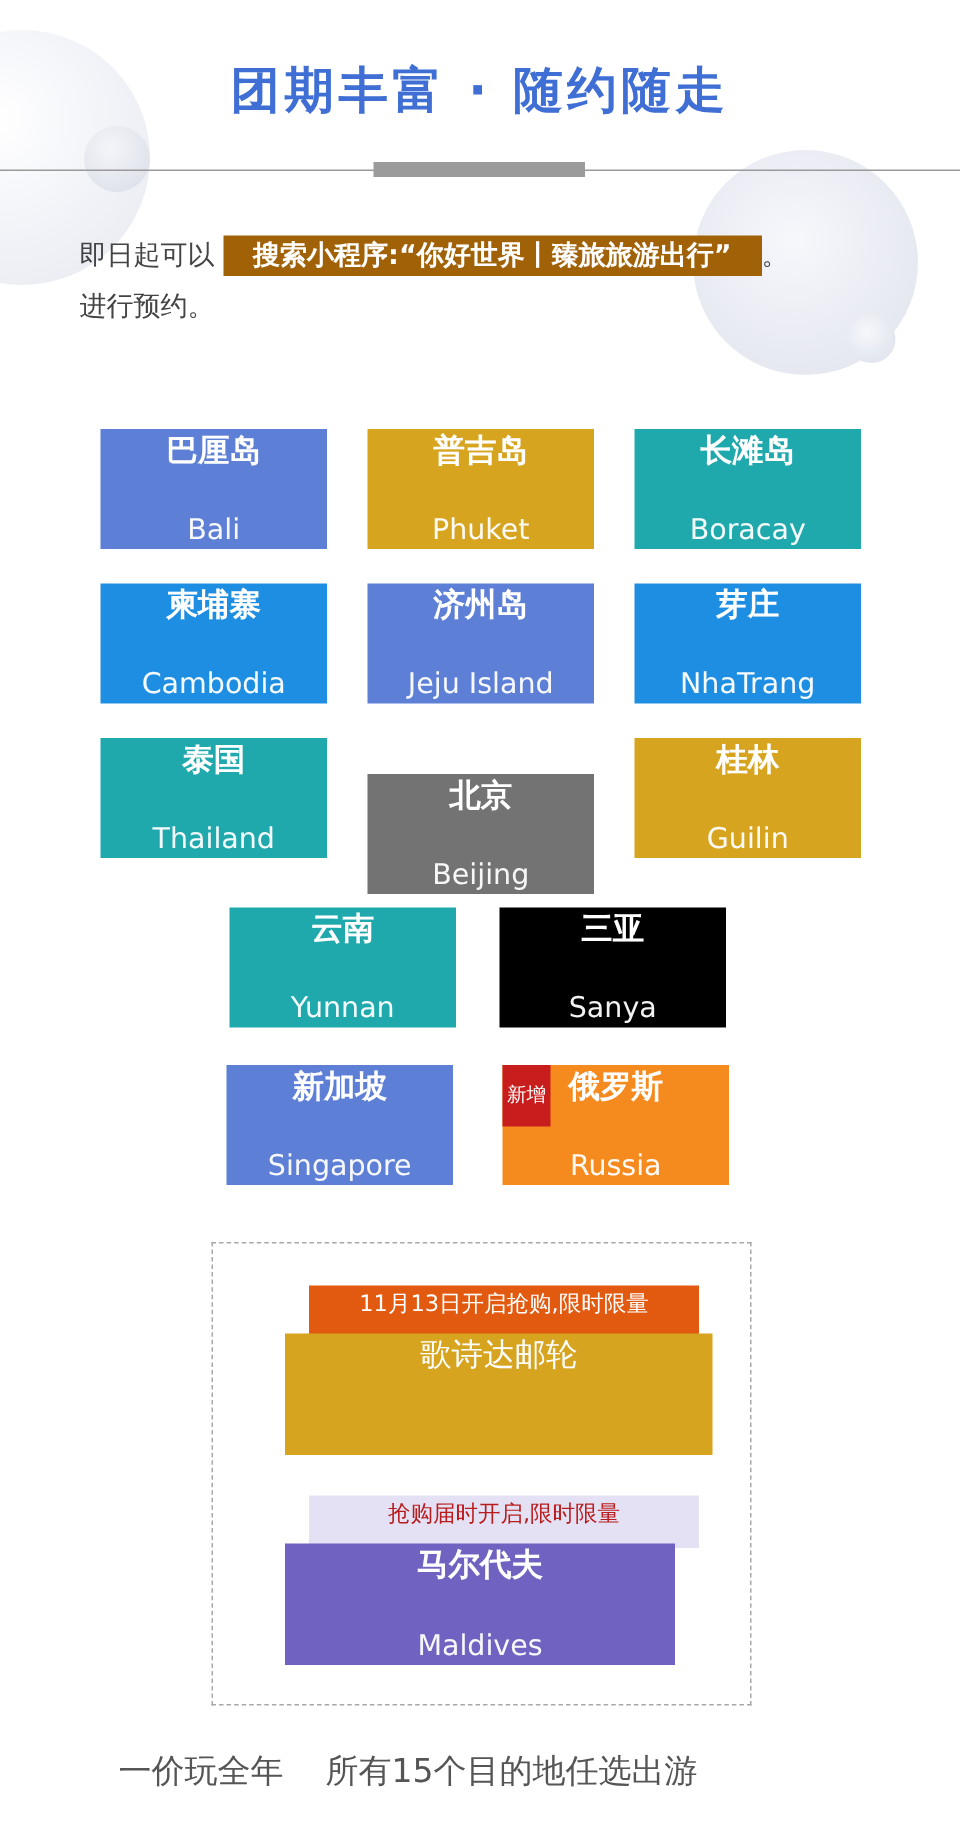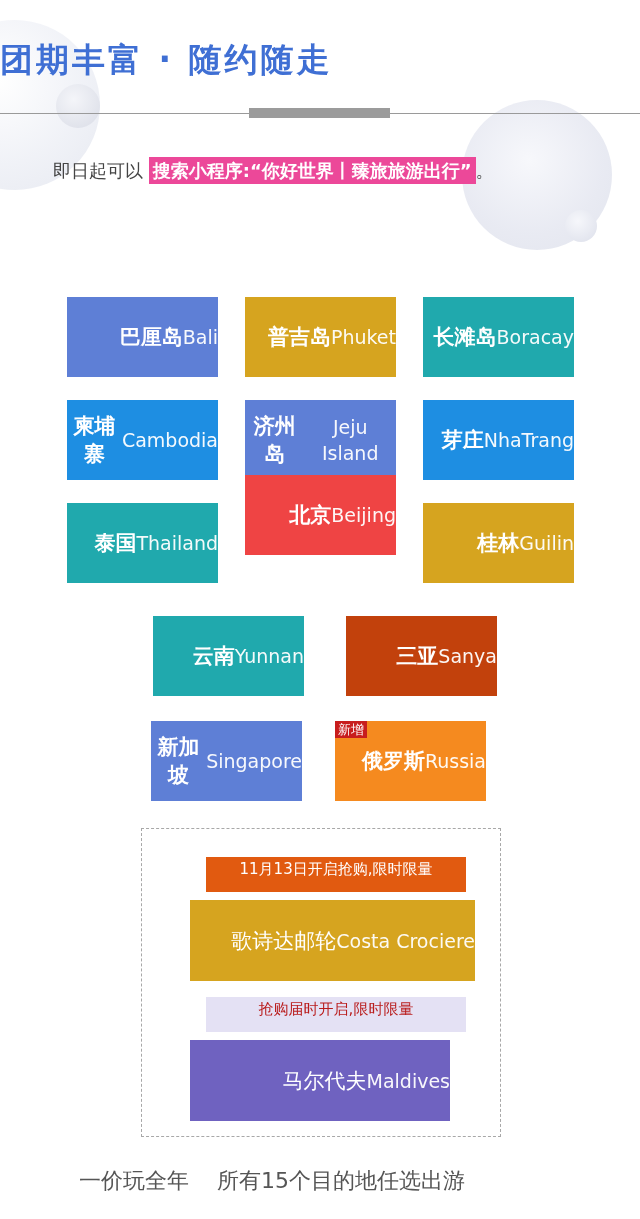--- a/index.html
+++ b/index.html
@@ -7,32 +7,32 @@
          font-family:"DejaVu Sans", "Liberation Sans", sans-serif; }
   .deco { position:absolute; border-radius:50%; pointer-events:none; }
   .c1 { left:-70px; top:20px; width:170px; height:170px;
         background:radial-gradient(circle at 40% 35%, #ffffff 0%, #eef0f6 55%, #e2e5ee 100%); opacity:.85; }
   .c2 { left:56px; top:84px; width:44px; height:44px;
         background:radial-gradient(circle at 40% 35%, #f4f5f9 0%, #d9dce6 100%); }
   .c3 { left:462px; top:100px; width:150px; height:150px;
         background:radial-gradient(circle at 45% 40%, #f6f7fb 0%, #e6e8f1 60%, #dfe2ec 100%); opacity:.9; }
   .c4 { left:565px; top:210px; width:32px; height:32px;
         background:radial-gradient(circle at 40% 35%, #f6f7fb 0%, #dcdfea 100%); }
-  .title { position:absolute; top:38px; left:0; width:640px; text-align:left;
+  .title { position:absolute; top:38px; left:0; width:640px; text-align:center;
            font-size:33px; font-weight:bold; color:#3f6fd4; letter-spacing:3px; }
   .rule { position:absolute; top:113px; left:0; width:640px; height:1px; background:#9a9a9a; }
   .rule-bar { position:absolute; top:108px; left:249px; width:141px; height:10px; background:#9b9b9b; }
   .intro { position:absolute; top:154px; left:53px; width:560px; font-size:18px; line-height:34px; color:#444; }
-  .hl { background:#ec4899; color:#fff; font-weight:bold; padding:3px 4px; }
+  .hl { background:#a16207; color:#fff; font-weight:bold; padding:3px 20px; }
   .tile { position:absolute; width:151px; height:80px; color:#fff; text-align:center;
-          display:flex; flex-direction:row; justify-content:flex-end; align-items:center;margin-top:11px; }
+          display:flex; flex-direction:column; justify-content:space-between; align-items:center; }
   .tile .cn { font-size:21px; line-height:28px; font-weight:bold; }
   .tile .en { font-size:19px; line-height:26px; opacity:.95; }
   .badge-new { position:absolute; left:0; top:0; background:#c81d1d; color:#fff; font-size:13px;
-               line-height:17px; padding:0 3px; }
+               line-height:17px; padding:12px 3px; }
   .dashbox { position:absolute; left:141px; top:828px; width:358px; height:307px; border:1.5px dashed #a8a8a8; }
   .notice { position:absolute; left:206px; width:260px; height:35px; font-size:15px; line-height:25px; text-align:center; }
   .footer { position:absolute; top:1166px; left:0; width:544px; text-align:center; font-size:22px; color:#555; word-spacing:0; }
   .footer span.gap { display:inline-block; width:28px; }
 </style>
 </head>
 <body>
 
 <div class="deco c1"></div>
 <div class="deco c2"></div>
@@ -41,20 +41,21 @@
 
 <div class="title">团期丰富 · 随约随走</div>
 <div class="rule"></div>
 <div class="rule-bar"></div>
 
 <div class="intro">
   <div>
     <span>即日起可以</span>
     <span class="hl">搜索小程序:“你好世界丨臻旅旅游出行”</span><span>。</span>
   </div>
+  <div>进行预约。</div>
 </div>
 
 <div class="tile" style="left:67px;top:286px;background:#5e7fd6">
   <div class="cn">巴厘岛</div>
   <div class="en">Bali</div>
 </div>
 <div class="tile" style="left:245px;top:286px;background:#d6a41f">
   <div class="cn">普吉岛</div>
   <div class="en">Phuket</div>
 </div>
@@ -73,57 +74,56 @@
 </div>
 <div class="tile" style="left:423px;top:389px;background:#1e8ee2">
   <div class="cn">芽庄</div>
   <div class="en">NhaTrang</div>
 </div>
 
 <div class="tile" style="left:67px;top:492px;background:#20a9ad">
   <div class="cn">泰国</div>
   <div class="en">Thailand</div>
 </div>
-<div class="tile" style="left:245px;top:464px;background:#ef4444">
+<div class="tile" style="left:245px;top:516px;background:#737373">
   <div class="cn">北京</div>
   <div class="en">Beijing</div>
 </div>
 <div class="tile" style="left:423px;top:492px;background:#d6a41f">
   <div class="cn">桂林</div>
   <div class="en">Guilin</div>
 </div>
 
 <div class="tile" style="left:153px;top:605px;background:#20a9ad">
   <div class="cn">云南</div>
   <div class="en">Yunnan</div>
 </div>
-<div class="tile" style="left:346px;top:605px;background:#c2410c">
+<div class="tile" style="left:333px;top:605px;background:#000000">
   <div class="cn">三亚</div>
   <div class="en">Sanya</div>
 </div>
 
 <div class="tile" style="left:151px;top:710px;background:#5e7fd6">
   <div class="cn">新加坡</div>
   <div class="en">Singapore</div>
 </div>
 <div class="tile" style="left:335px;top:710px;background:#f58a1f">
   <span class="badge-new">新增</span>
   <div class="cn">俄罗斯</div>
   <div class="en">Russia</div>
 </div>
 
 <div class="dashbox"></div>
 
 <div class="notice" style="top:857px;background:#e15a10;color:#fff">11月13日开启抢购,限时限量</div>
 <div class="tile" style="left:190px;top:889px;width:285px;height:81px;background:#d6a41f">
   <div class="cn" style="font-weight:normal">歌诗达邮轮</div>
-  <div class="en">Costa Crociere</div>
 </div>
 
 <div class="notice" style="top:997px;background:#e4e1f4;color:#b91c1c;font-weight:normal">抢购届时开启,限时限量</div>
 <div class="tile" style="left:190px;top:1029px;width:260px;height:81px;background:#6f62c0">
-  <div class="cn" style="font-weight:normal">马尔代夫</div>
+  <div class="cn" style="font-weight:bold">马尔代夫</div>
   <div class="en">Maldives</div>
 </div>
 
 <div class="footer">
   <span>一价玩全年</span><span class="gap"></span><span>所有15个目的地任选出游</span>
 </div>
 
 </body></html>

